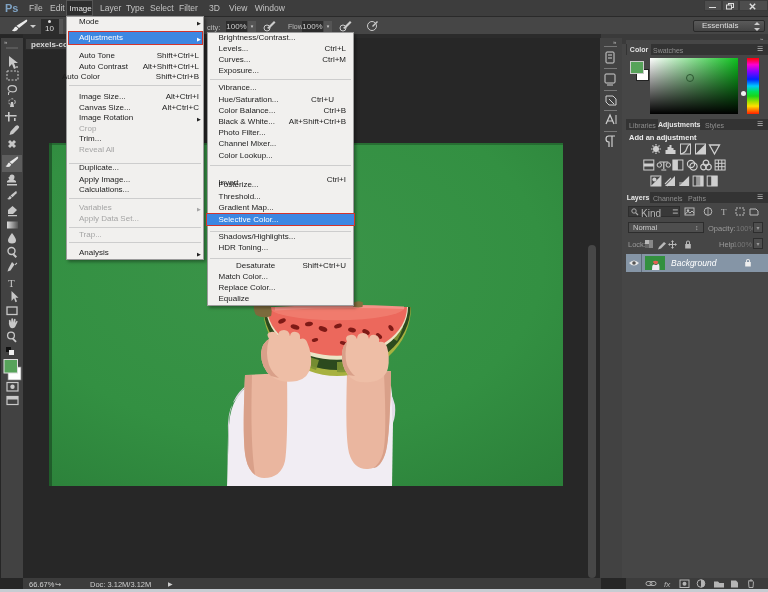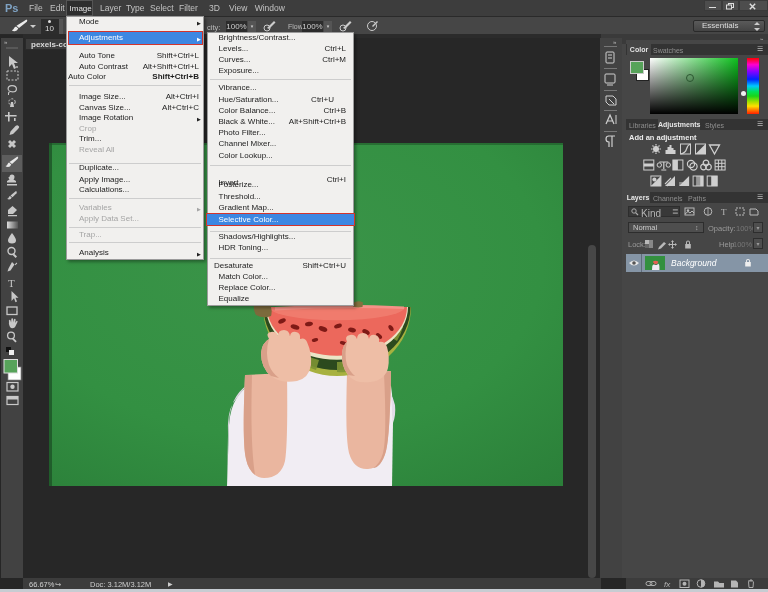--- a/index.html
+++ b/index.html
@@ -481,22 +481,22 @@
 
   <div class="mrow" style="left:79px;top:17px;">Mode</div>
     <div class="arr" style="left:197px;top:20.0px;">▶</div>
   <div class="abs" style="left:67.5px;top:31px;width:135px;height:13.5px;border:1.5px solid #d3342c;box-sizing:border-box;background:#3d87e2;"></div>
   <div class="mrow" style="left:79px;top:33px;color:#fff;">Adjustments</div>
     <div class="arr" style="left:197px;top:36.0px;color:#fff;">▶</div>
   <div class="mrow" style="left:79px;top:50.5px;">Auto Tone</div>
     <div class="sc" style="left:120px;top:50.5px;width:79px;">Shift+Ctrl+L</div>
   <div class="mrow" style="left:79px;top:61.5px;">Auto Contrast</div>
     <div class="sc" style="left:120px;top:61.5px;width:79px;">Alt+Shift+Ctrl+L</div>
-  <div class="mrow" style="left:68px;top:72.2px;">Auto Color</div>
-    <div class="sc" style="left:120px;top:72.2px;width:79px;font-weight:bold;">Shift+Ctrl+B</div>
+  <div class="mrow" style="left:62px;top:72.2px;">Auto Color</div>
+    <div class="sc" style="left:120px;top:72.2px;width:79px;">Shift+Ctrl+B</div>
   <div class="msep" style="left:69px;top:84.5px;width:132px;"></div>
   <div class="mrow" style="left:79px;top:91.6px;">Image Size...</div>
     <div class="sc" style="left:120px;top:91.6px;width:79px;">Alt+Ctrl+I</div>
   <div class="mrow" style="left:79px;top:102.5px;">Canvas Size...</div>
     <div class="sc" style="left:120px;top:102.5px;width:79px;">Alt+Ctrl+C</div>
   <div class="mrow" style="left:79px;top:113.3px;text-align:center;">Image Rotation</div>
     <div class="arr" style="left:197px;top:116.3px;">▶</div>
   <div class="mrow gray" style="left:79px;top:124px;">Crop</div>
   <div class="mrow" style="left:79px;top:134.4px;">Trim...</div>
   <div class="mrow gray" style="left:79px;top:145px;">Reveal All</div>
@@ -537,19 +537,19 @@
     <div class="sc" style="left:270px;top:169px;width:76px;margin-top:6px;">Ctrl+I</div>
   <div class="mrow" style="left:218.5px;top:180.4px;">Posterize...</div>
   <div class="mrow" style="left:218.5px;top:191.8px;">Threshold...</div>
   <div class="mrow" style="left:218.5px;top:203.2px;">Gradient Map...</div>
   <div class="abs" style="left:206.3px;top:213.3px;width:148.5px;height:13px;border:1.5px solid #d3342c;box-sizing:border-box;background:#3d87e2;"></div>
   <div class="mrow" style="left:218.5px;top:215px;color:#fff;">Selective Color...</div>
   <div class="msep" style="left:210px;top:230.5px;width:141px;"></div>
   <div class="mrow" style="left:218.5px;top:231.7px;">Shadows/Highlights...</div>
   <div class="mrow" style="left:218.5px;top:243.2px;">HDR Toning...</div>
   <div class="msep" style="left:210px;top:257.5px;width:141px;"></div>
-  <div class="mrow" style="left:214px;top:260.6px;">Desaturate</div>
+  <div class="mrow" style="left:236px;top:260.6px;">Desaturate</div>
     <div class="sc" style="left:250px;top:260.6px;width:96px;">Shift+Ctrl+U</div>
   <div class="mrow" style="left:218.5px;top:271.9px;">Match Color...</div>
   <div class="mrow" style="left:218.5px;top:283.2px;">Replace Color...</div>
   <div class="mrow" style="left:218.5px;top:294px;">Equalize</div>
 
 </div>
 
 </body></html>

